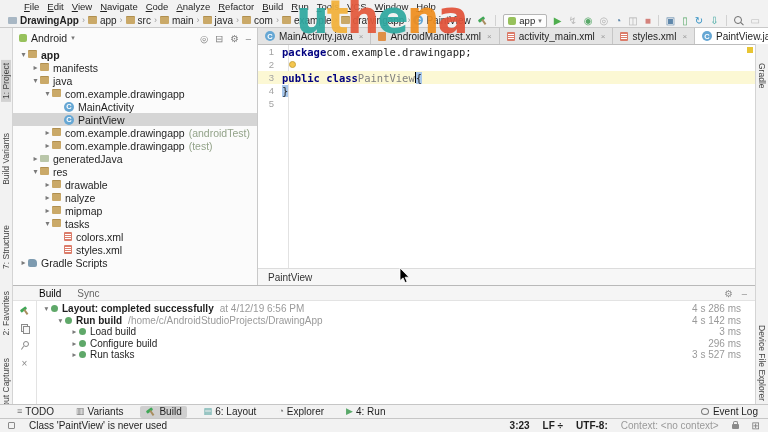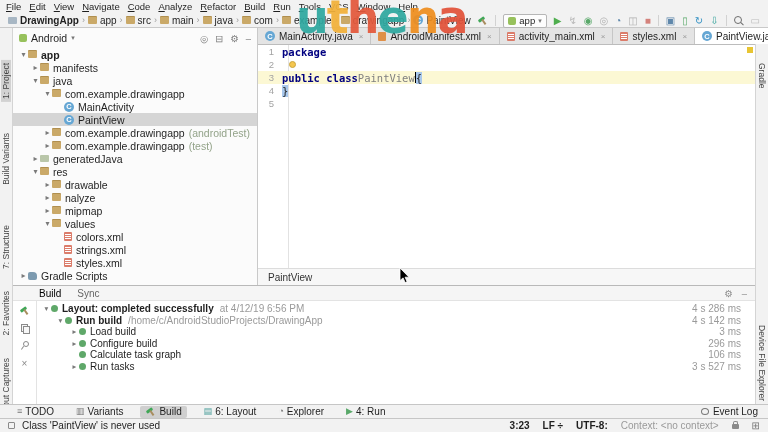--- a/index.html
+++ b/index.html
@@ -2,21 +2,21 @@
 <html><head>
 <meta charset="utf-8">
 <style>
 *{box-sizing:border-box;margin:0;padding:0}
 html,body{width:768px;height:432px}
 body{position:relative;overflow:hidden;background:#fff;font-family:"Liberation Sans",sans-serif;font-size:10px;color:#1f1f1f}
 u{text-decoration:underline}
 
 
 #header{position:absolute;left:0;top:0;width:768px;height:28px;background:#f2f2f2;border-bottom:1px solid #c9c9c9}
-#menu-row{height:13px;display:flex;align-items:center;padding-left:2px}
+#menu-row{height:13px;display:flex;align-items:center;padding-left:20px}
 .menu-item{padding:0 4px;font-size:9.5px;white-space:nowrap}
 #crumb-row{height:14px;display:flex;align-items:center;padding-left:8px}
 .crumb{display:flex;align-items:center;gap:3px;font-size:10px;white-space:nowrap}
 .crumb.bold{font-weight:bold}
 .crumb-sep{color:#9a9a9a;margin:0 3px;font-size:9px}
 #toolbar{position:absolute;top:13px;right:8px;height:15px;display:flex;align-items:center;gap:7px}
 .tbi{font-size:10px;line-height:1;display:inline-flex;align-items:center}
 .tb-sep{width:1px;height:11px;background:#d2d2d2}
 .runcfg{display:flex;align-items:center;gap:3px;border:1px solid #b6b6b6;background:#fdfdfd;border-radius:2px;height:14px;padding:0 4px;font-size:9.5px}
 .runcfg .dd{color:#777;font-size:7px}
@@ -101,21 +101,21 @@
 .brow.bold .blbl{font-weight:bold}
 .bsuffix{color:#9a9a9a;margin-left:6px}
 .btime{margin-left:auto;color:#9a9a9a;padding-right:14px}
 
 
 #bottombar{position:absolute;left:0;top:404px;width:768px;height:14px;background:#f2f2f2;border-top:1px solid #c6c6c6;display:flex;align-items:center;padding-left:12px;gap:12px}
 .bitem{display:flex;align-items:center;gap:3px;font-size:10px;padding:0 5px;height:12px;border-radius:2px;white-space:nowrap}
 .bitem.active{background:#cfcfcf}
 .bitem .bic{font-size:9px;line-height:1}
 #eventlog{margin-left:auto;margin-right:10px;display:flex;gap:4px;align-items:center;font-size:10px}
-#statusbar{position:absolute;left:0;top:418px;width:768px;height:14px;background:#f2f2f2;border-top:1px solid #c6c6c6;display:flex;align-items:center;padding:0 8px;gap:7px;font-size:10px}
+#statusbar{position:absolute;left:0;top:418px;width:768px;height:14px;background:#f2f2f2;border-top:1px solid #c6c6c6;display:flex;align-items:center;padding:0 8px;gap:14px;font-size:10px}
 #sb-right{margin-left:auto;display:flex;gap:13px;align-items:center}
 #sb-context{color:#9a9a9a}
 .sb-grid{color:#777;font-size:10px}
 
 
 #wm{position:absolute;left:296px;top:-10px;font-size:46px;font-weight:bold;font-family:"DejaVu Sans",sans-serif;letter-spacing:-2px;z-index:60;opacity:.93;pointer-events:none}
 #cursor{position:absolute;left:399px;top:268px;z-index:70;pointer-events:none}
 </style>
 </head>
 <body>
@@ -296,31 +296,26 @@
         <span class="lbl">nalyze</span>
       </div>
       <div class="trow" style="padding-left: 30px;">
         <span class="arrow">▸</span>
         <span class="i-folder"></span>
         <span class="lbl">mipmap</span>
       </div>
       <div class="trow" style="padding-left: 30px;">
         <span class="arrow">▾</span>
         <span class="i-folder"></span>
-        <span class="lbl">values</span>
+        <span class="lbl">tasks</span>
       </div>
       <div class="trow" style="padding-left: 42px;">
         <span class="arrow"></span>
         <span class="i-xml"></span>
         <span class="lbl">colors.xml</span>
-      </div>
-      <div class="trow" style="padding-left: 42px;">
-        <span class="arrow"></span>
-        <span class="i-xml"></span>
-        <span class="lbl">strings.xml</span>
       </div>
       <div class="trow" style="padding-left: 42px;">
         <span class="arrow"></span>
         <span class="i-xml"></span>
         <span class="lbl">styles.xml</span>
       </div>
       <div class="trow" style="padding-left: 6px;">
         <span class="arrow">▸</span>
         <span class="i-gradle"></span>
         <span class="lbl">Gradle Scripts</span>
@@ -353,20 +348,21 @@
       <span class="i-class"></span>
       <span>PaintView.java</span>
     </div>
   </div>
 <div id="code">
   <div id="gutter-line"></div>
   <div id="code-lines">
       <div class="cl">
         <span class="ln">1</span>
         <span class="seg kw">package</span>
+        <span class="seg pl"> com.example.drawingapp;</span>
       </div>
       <div class="cl">
         <span class="ln">2</span>
         <span class="icon-bulb"></span>
       </div>
       <div class="cl hl">
         <span class="ln">3</span>
         <span class="seg kw">public class </span>
         <span class="seg unused">PaintView</span>
         <span class="caret"></span>
@@ -423,26 +419,20 @@
         <span class="arrow">▸</span>
         <span class="dot"></span>
         <span class="blbl">Load build</span>
         <span class="btime">3 ms</span>
       </div>
       <div class="brow" style="padding-left: 32px;">
         <span class="arrow">▸</span>
         <span class="dot"></span>
         <span class="blbl">Configure build</span>
         <span class="btime">296 ms</span>
-      </div>
-      <div class="brow" style="padding-left: 32px;">
-        <span class="arrow"></span>
-        <span class="dot"></span>
-        <span class="blbl">Calculate task graph</span>
-        <span class="btime">106 ms</span>
       </div>
       <div class="brow" style="padding-left: 32px;">
         <span class="arrow">▸</span>
         <span class="dot"></span>
         <span class="blbl">Run tasks</span>
         <span class="btime">3 s 527 ms</span>
       </div>
     </div>
 </div>
 

